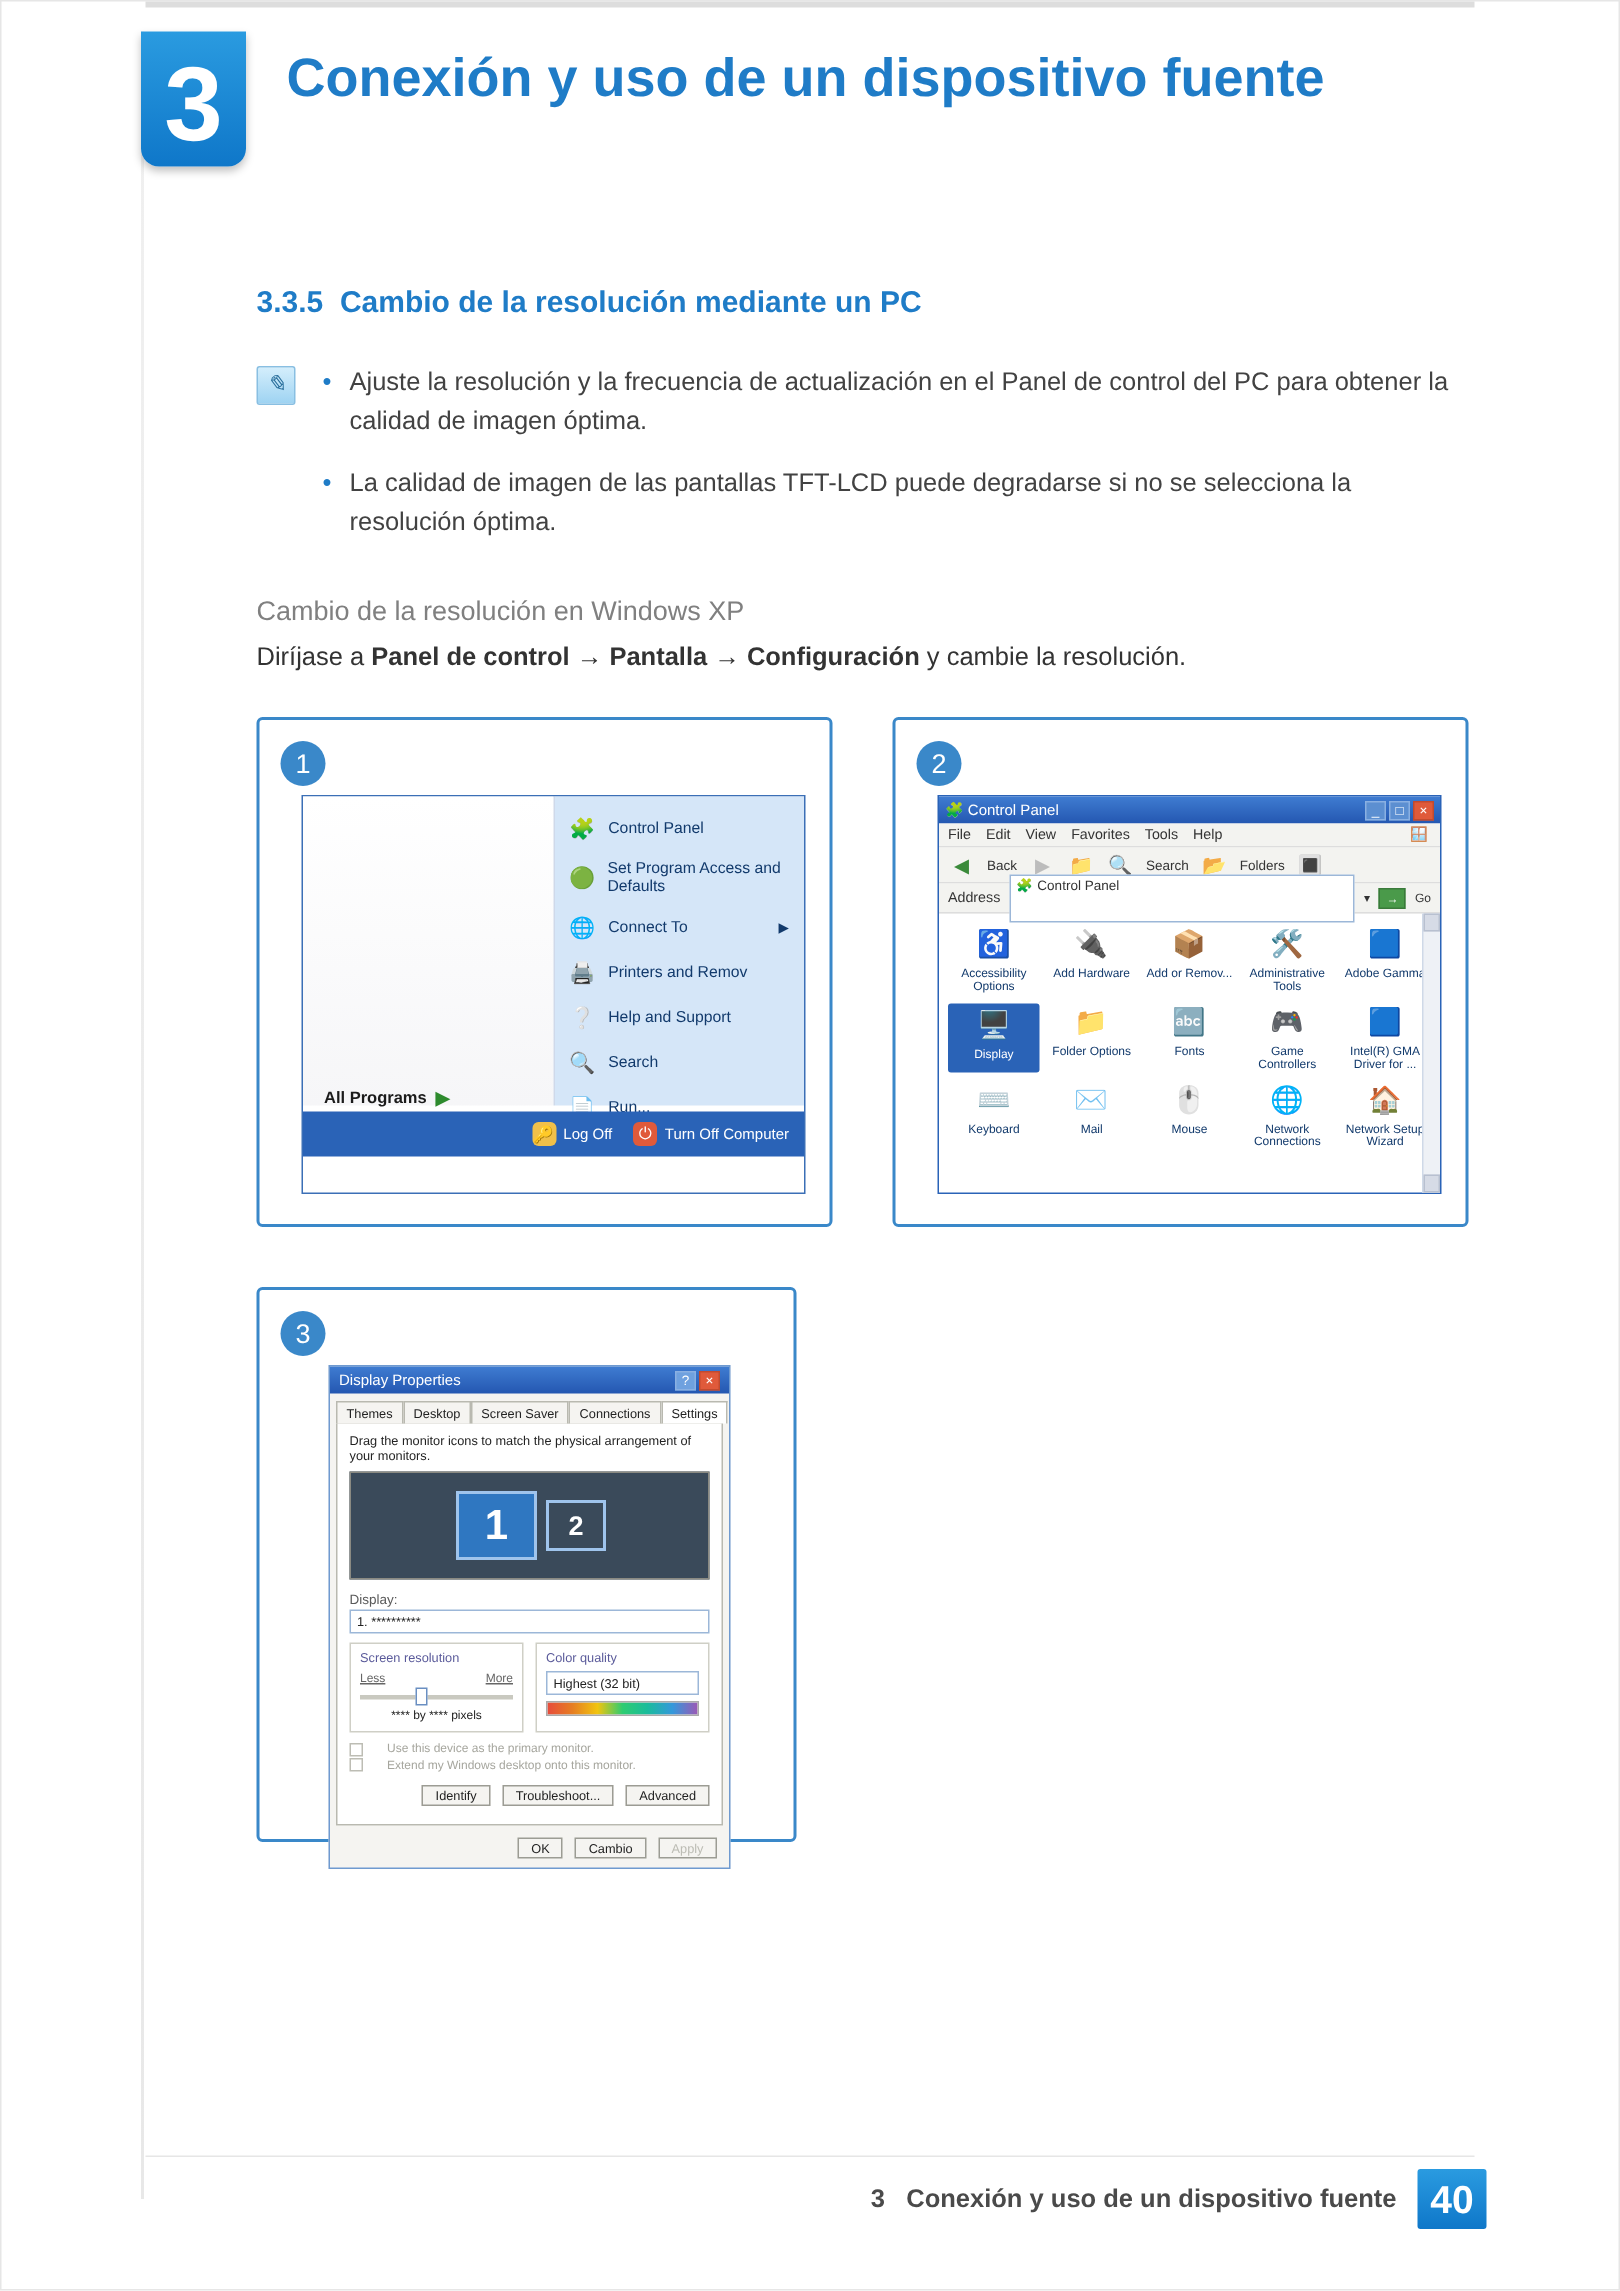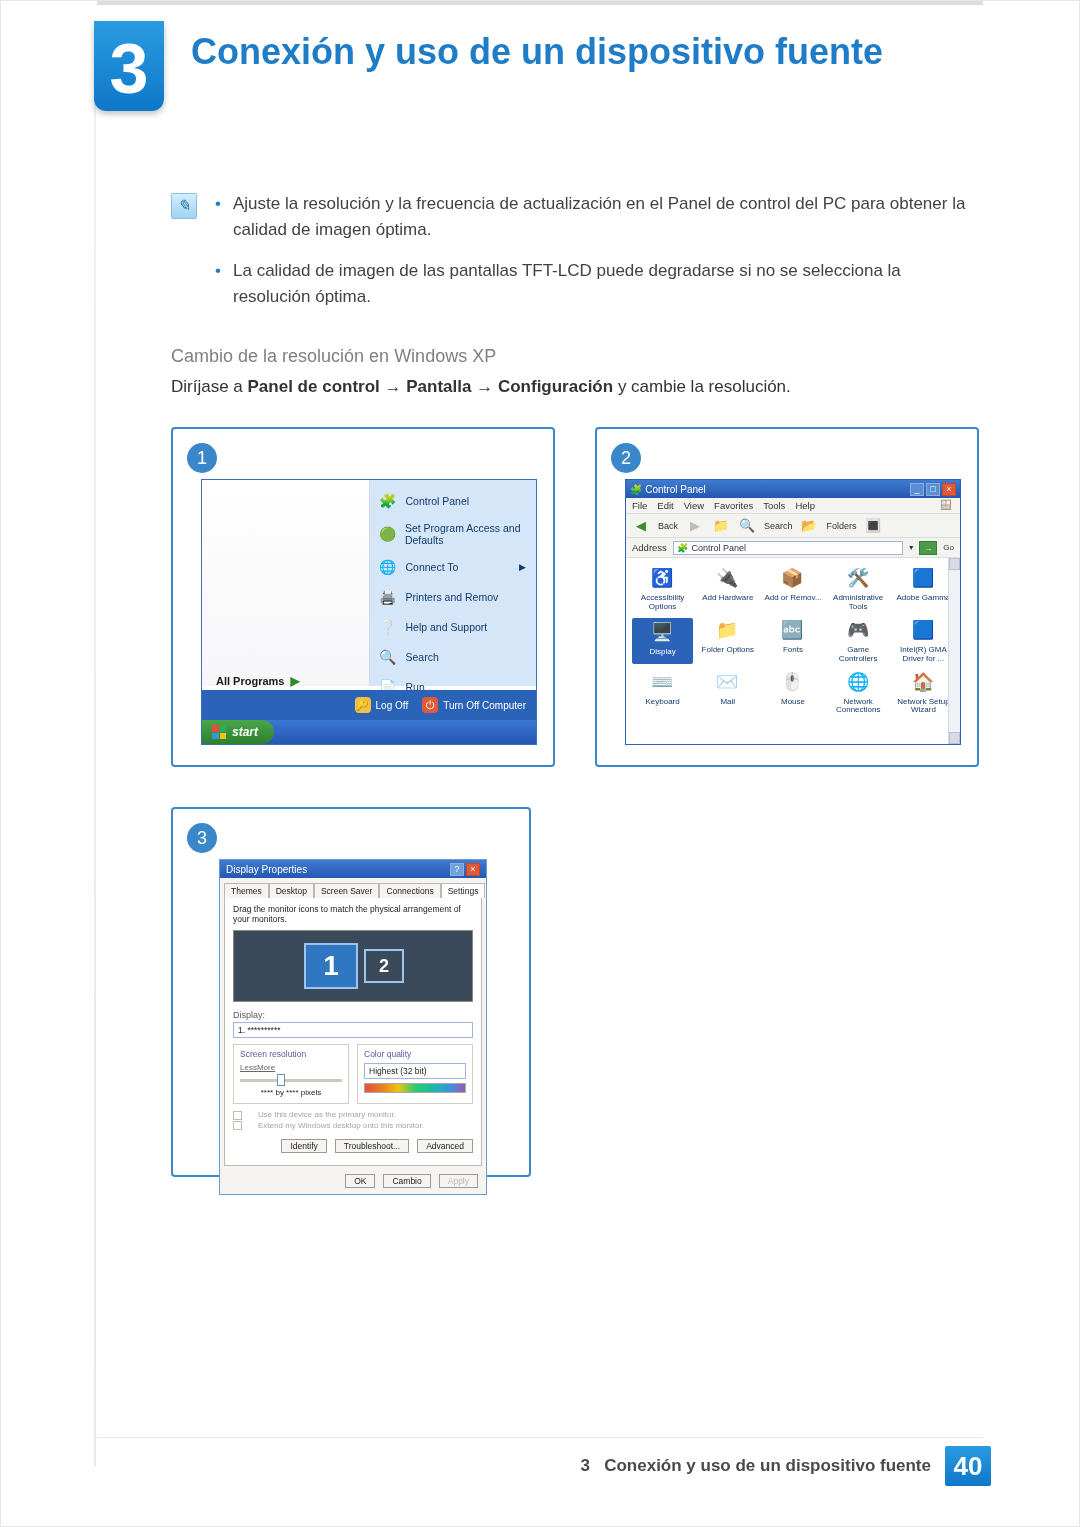--- a/index.html
+++ b/index.html
@@ -243,21 +243,21 @@
   .cp-toolbar {
     height:24px; background:#f3f3f0; border-bottom:1px solid #ddd;
     display:flex; align-items:center; gap:8px; padding:0 6px;
   }
   .cp-toolbar .ticon{width:18px;height:18px;display:flex;align-items:center;justify-content:center;font-size:13px;}
   .cp-toolbar .tlabel{font-size:9px;color:#333;}
   .cp-addr {
     height:20px; background:#f3f3f0; display:flex; align-items:center;
     padding:0 6px; gap:6px; border-bottom:1px solid #ddd;
   }
-  .cp-addr .field{flex:1;height:14px;border:1px solid #9cb7d8;background:#fff;padding:0 4px;font-size:9px;line-height:13px;}
+  .cp-addr .field{flex:1;height:32px;border:1px solid #9cb7d8;background:#fff;padding:0 4px;font-size:9px;line-height:13px;}
   .cp-addr .go{width:18px;height:14px;background:#4a9a4a;border:1px solid #3a7a3a;color:#fff;font-size:8px;text-align:center;line-height:13px;}
   .cp-grid {
     flex:1; padding:8px 6px 6px 6px;
     display:grid; grid-template-columns: repeat(5, 1fr);
     gap: 6px 4px;
     align-content:start;
     position:relative;
   }
   .cp-item { text-align:center; font-size:8px; color:#123a6c; line-height:1.1;}
   .cp-item .cicon{width:26px;height:26px;margin:0 auto 2px;display:flex;align-items:center;justify-content:center;font-size:18px;}
@@ -286,21 +286,21 @@
   .mon.m1{left:70px;top:12px;width:54px;height:46px;font-size:28px;}
   .mon.m2{left:130px;top:18px;width:40px;height:34px;font-size:18px;background:#3a4a5a;border-color:#9fc4ec;}
   .dp-label{color:#5a5a5a;margin-bottom:2px;}
   .dp-select{width:100%;height:16px;border:1px solid #9cb7d8;background:#fff;padding:0 4px;font-size:8.5px;line-height:15px;margin-bottom:6px;}
   .dp-cols{display:flex;gap:8px;margin-bottom:6px;}
   .dp-col{flex:1;border:1px solid #cfcfc6;padding:4px 6px 6px;}
   .dp-col .hd{color:#5a5a9a;font-size:8.5px;margin-bottom:4px;}
   .slider{height:8px;position:relative;margin:4px 0;}
   .slider .track{height:3px;background:#c9c9c0;position:absolute;left:0;right:0;top:3px;}
   .slider .thumb{width:8px;height:12px;background:#fff;border:1px solid #6a8fc2;position:absolute;left:36%;top:-2px;}
-  .slider-ends{display:flex;font-size:8px;color:#666;text-decoration:underline;}
+  .slider-ends{display:flex;justify-content:space-between;font-size:8px;color:#666;text-decoration:underline;}
   .rainbow{height:10px;margin-top:4px;background:linear-gradient(90deg,#e74c3c,#e67e22,#f1c40f,#2ecc71,#1abc9c,#3498db,#9b59b6);border:1px solid #aaa;}
   .dp-checks{font-size:8px;color:#a6a69e;line-height:1.3;margin-bottom:8px;}
   .dp-checks .row{display:flex;align-items:center;gap:16px;}
   .dp-checks .cb{width:9px;height:9px;border:1px solid #bdbdb4;background:#fff;}
   .dp-btnrow{display:flex;gap:8px;justify-content:flex-end;margin-bottom:4px;}
   .dp-btn{padding:1px 8px;border:1px solid #9c9c94;background:#f5f4f1;font-size:8.5px;}
   .dp-btn.dis{color:#bcbcb4;}
   .dp-mainbtns{display:flex;gap:8px;justify-content:flex-end;padding:4px 8px 6px;}
 
   
@@ -324,20 +324,24 @@
 <body>
 <div class="page">
 
 <div class="header-rule"></div>
 <div class="left-stripe"></div>
 
 <div class="chapter-box">3</div>
 <div class="chapter-title">Conexión y uso de un dispositivo fuente</div>
 
 <div class="content">
+  <div class="section-heading">
+    <span>3.3.5</span>&nbsp;
+    <span>Cambio de la resolución mediante un PC</span>
+  </div>
 
   <div class="note-block">
     <div class="note-icon">✎</div>
     <ul class="note-list">
       <li>Ajuste la resolución y la frecuencia de actualización en el Panel de control del PC para obtener la calidad de imagen óptima.</li>
       <li>La calidad de imagen de las pantallas TFT-LCD puede degradarse si no se selecciona la resolución óptima.</li>
     </ul>
   </div>
 
   <div class="sub-heading">Cambio de la resolución en Windows XP</div>
@@ -397,31 +401,20 @@
         </div>
         <div class="sm-footer">
           <div class="btn">
                 <span class="ico" style="background:#f0c04a">🔑</span>
                 <span>Log Off</span>
               </div>
           <div class="btn">
                 <span class="ico" style="background:#e05a3a">⏻</span>
                 <span>Turn Off Computer</span>
               </div>
-        </div>
-        <div class="taskbar">
-          <div class="start-btn">
-            <span class="flag">
-                  <span></span>
-                  <span></span>
-                  <span></span>
-                  <span></span>
-                </span>
-            <span>start</span>
-          </div>
         </div>
       </div>
     </div>
 
     <div class="shot-frame">
       <div class="shot-badge">2</div>
       <div class="cpwin">
         <div class="cp-titlebar">
           <span>🧩&nbsp;</span>
           <span>Control Panel</span>

